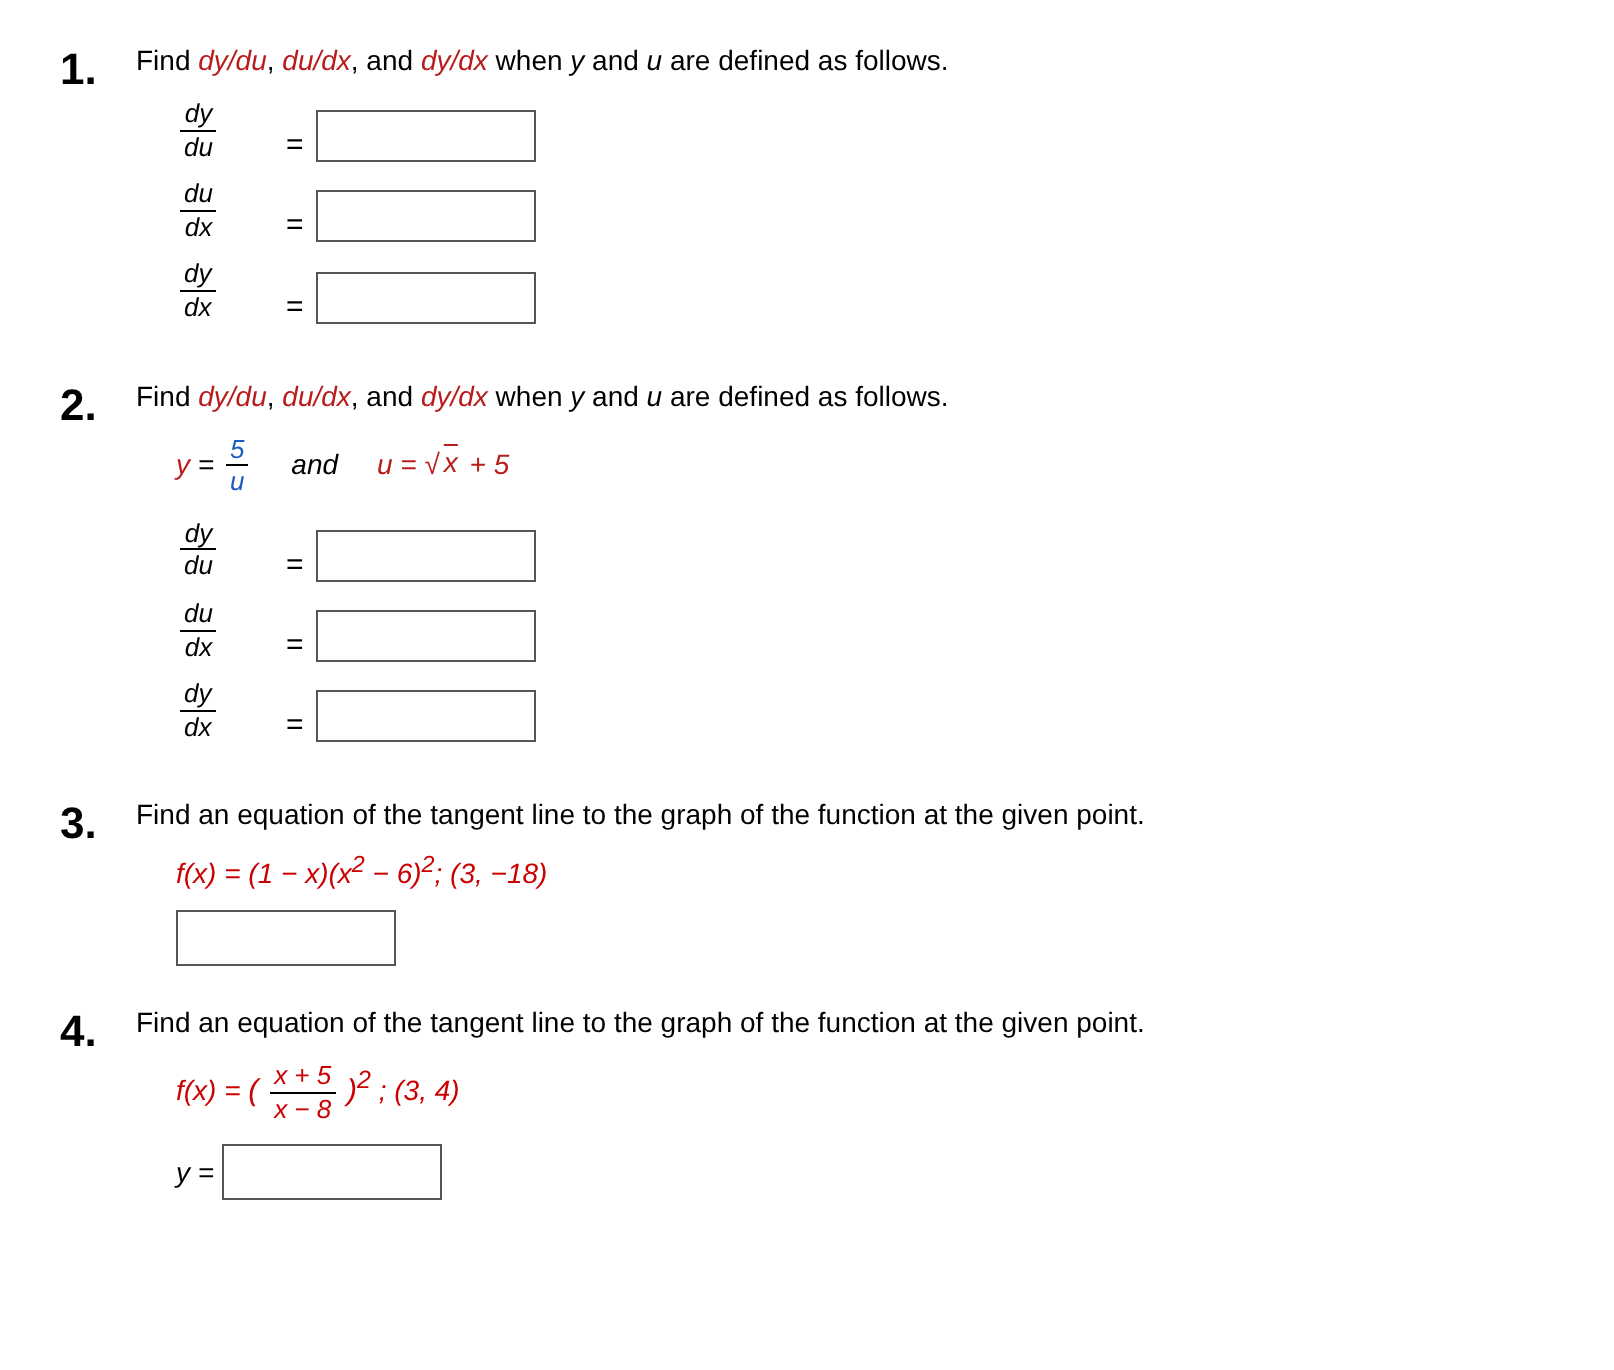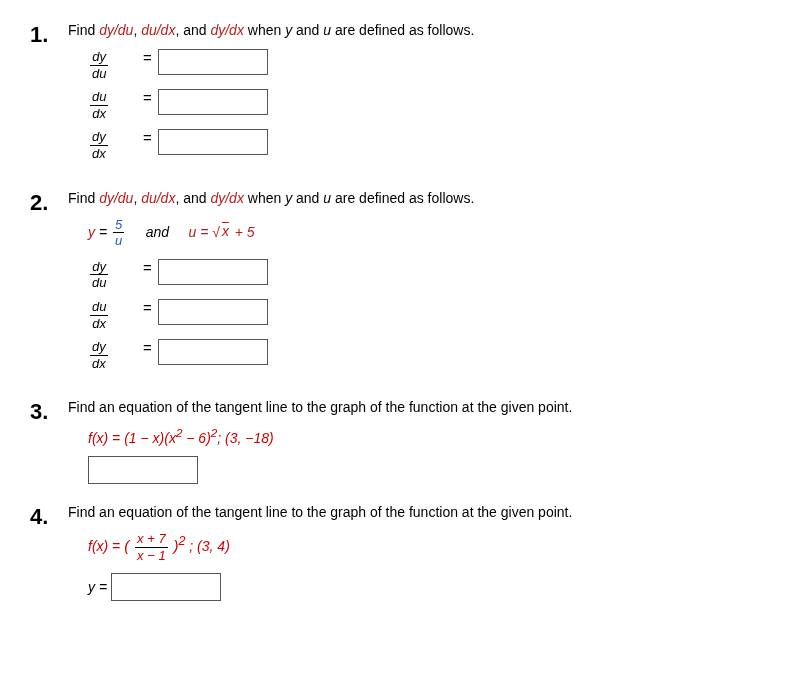--- a/index.html
+++ b/index.html
@@ -47,21 +47,21 @@
       font-size: 13px;
       line-height: 1.2;
     }
     .fraction .den {
       padding: 0 2px;
       font-size: 13px;
       line-height: 1.2;
     }
     .eq-row {
       display: flex;
-      align-items: flex-start;
+      align-items: flex-end;
       margin: 8px 0 8px 20px;
     }
     .eq-label {
       min-width: 55px;
       display: flex;
       align-items: center;
     }
     .eq-sign {
       margin-right: 6px;
       font-size: 15px;
@@ -222,22 +222,22 @@
 <div class="problem" style="margin-top:14px;">
   <div class="problem-number">4.</div>
   <div class="problem-content">
     <div class="problem-text">
       Find an equation of the tangent line to the graph of the function at the given point.
     </div>
     <div class="formula-complex">
       <span class="italic">f</span>(x) =
       <span style="font-size:15px;">(</span>
       <span class="fraction" style="color:#c00;">
-        <span class="num">x + 7</span>
-        <span class="den">x − 1</span>
+        <span class="num">x + 5</span>
+        <span class="den">x − 8</span>
       </span>
       <span style="font-size:15px;">)<sup>2</sup></span>
       ; (3, 4)
     </div>
     <div class="y-eq-row">
       <span style="font-size:14px; margin-right:4px; font-style:italic;">y =</span>
       <input type="text" value="" style="width: 110px; height: 28px; border: 1.5px solid rgb(85, 85, 85);">
     </div>
   </div>
 </div>

